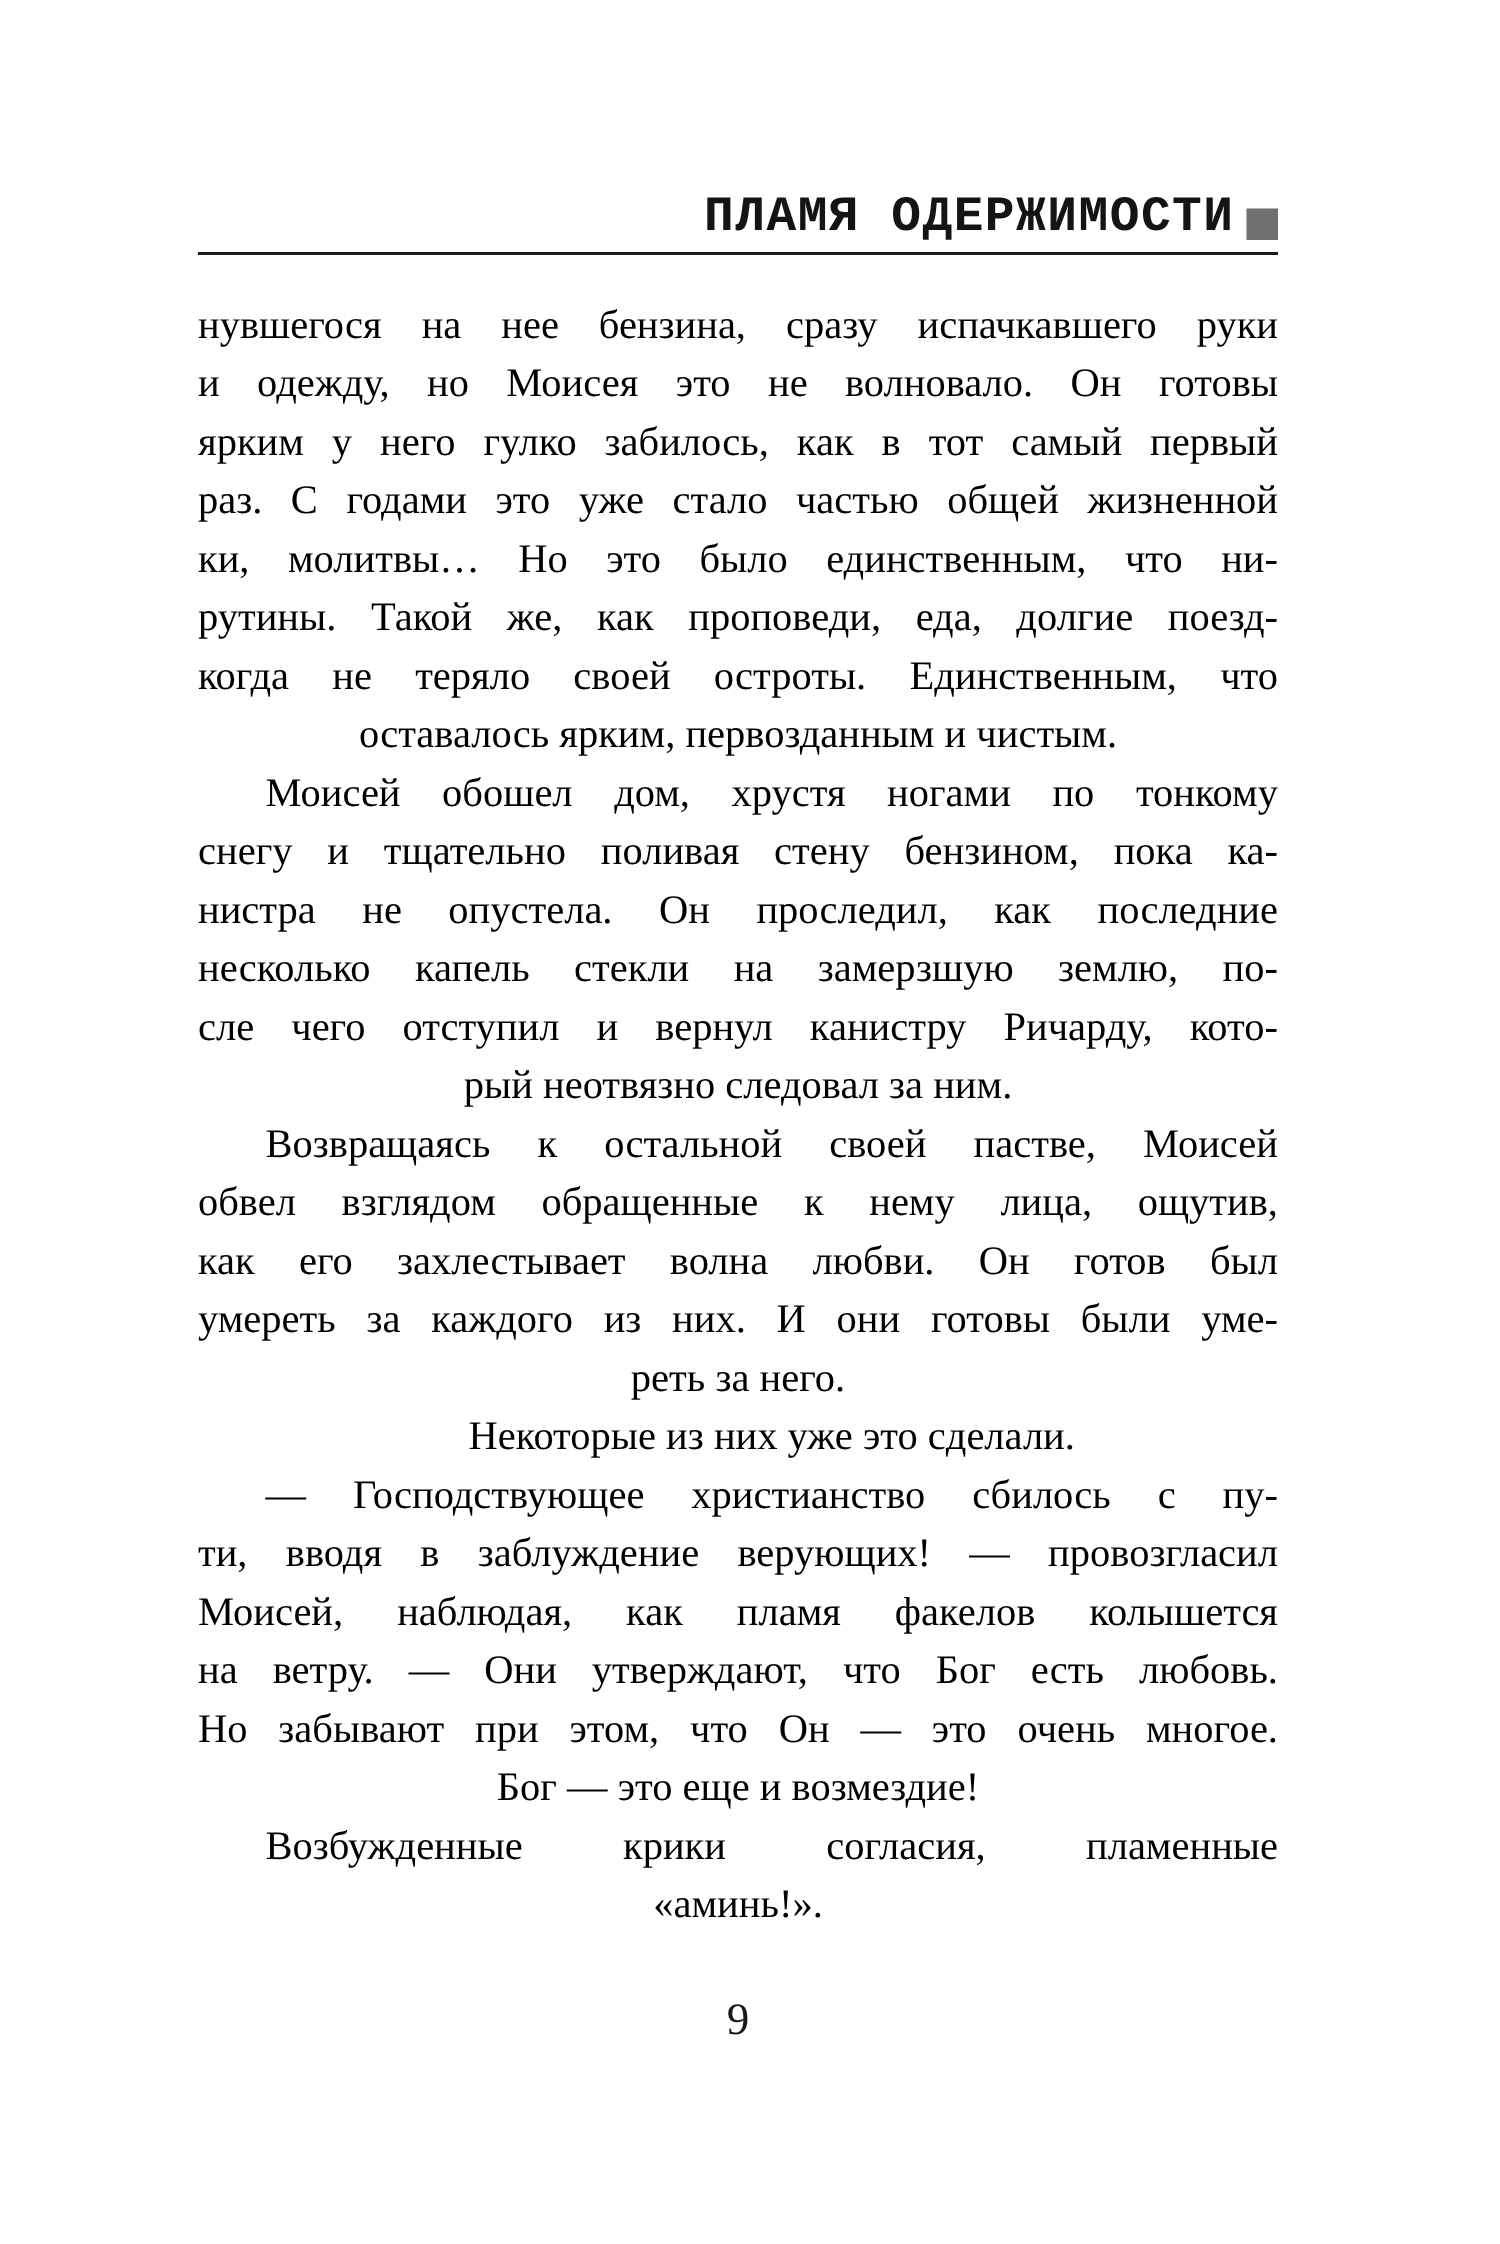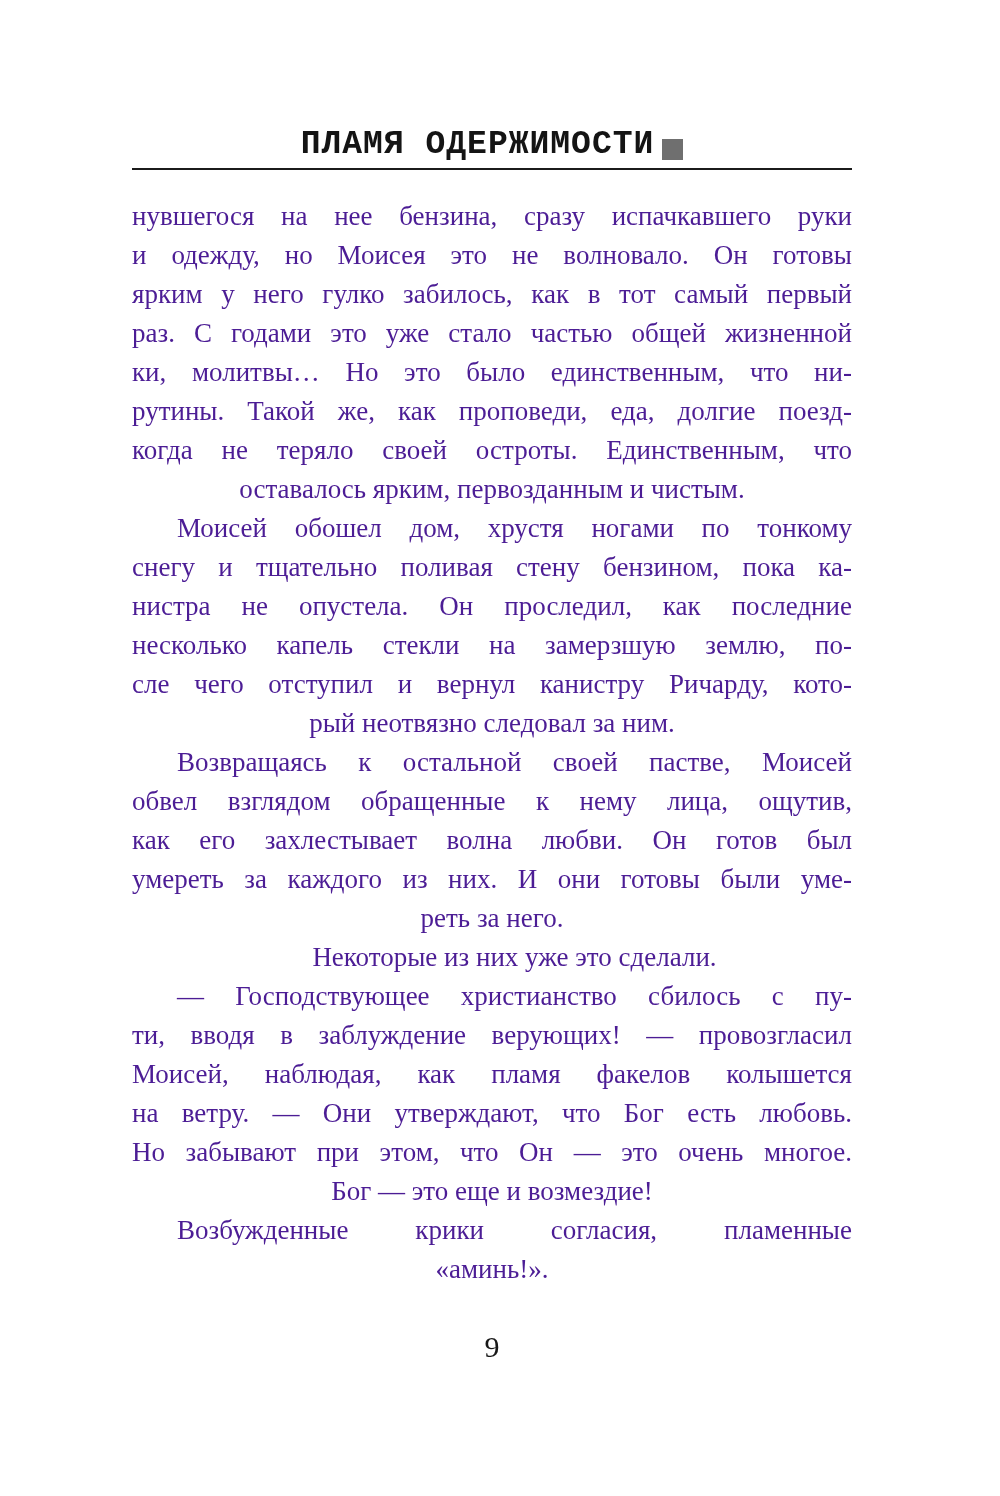--- a/index.html
+++ b/index.html
@@ -17,21 +17,21 @@
     color: #1b1b1b;
   }
   .textblock {
     position: absolute;
     left: 132px;
     width: 720px;
     top: 128px;
   }
   .running-head {
     display: flex;
-    justify-content: center;
+    justify-content: flex-end;
     align-items: flex-end;
     gap: 8px;
     padding-bottom: 7px;
     border-bottom: 2px solid #1b1b1b;
   }
   .running-head .title {
     font-family: "Liberation Mono", "DejaVu Sans Mono", monospace;
     font-weight: 700;
     font-size: 33px;
     line-height: 1;
@@ -43,21 +43,21 @@
     width: 21px;
     height: 21px;
     background: #6f6f6f;
     flex: 0 0 auto;
     margin-bottom: 1px;
   }
   .body-text {
     margin-top: 27px;
     font-size: 27px;
     font-stretch: condensed;
-    color: #4c1d95;
+    color: #000000;
   }
   .body-text .line {
     height: 39px;
     line-height: 39px;
     white-space: nowrap;
     text-align: center;
   }
   .body-text .line.just {
     white-space: normal;
     text-align: justify;

